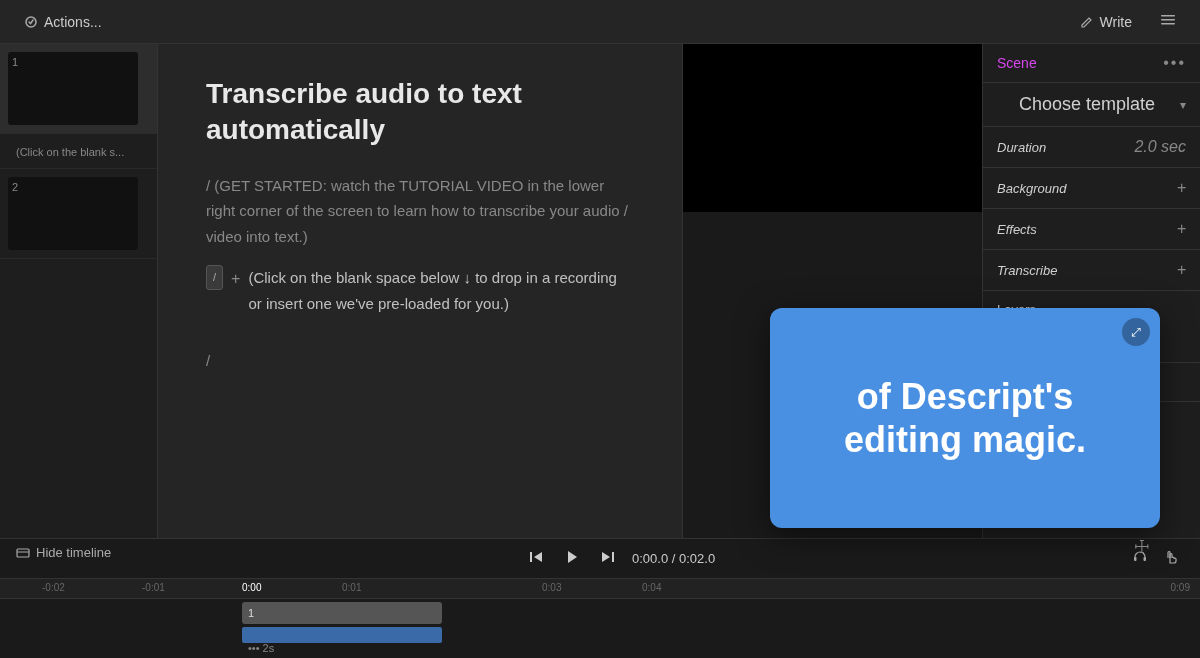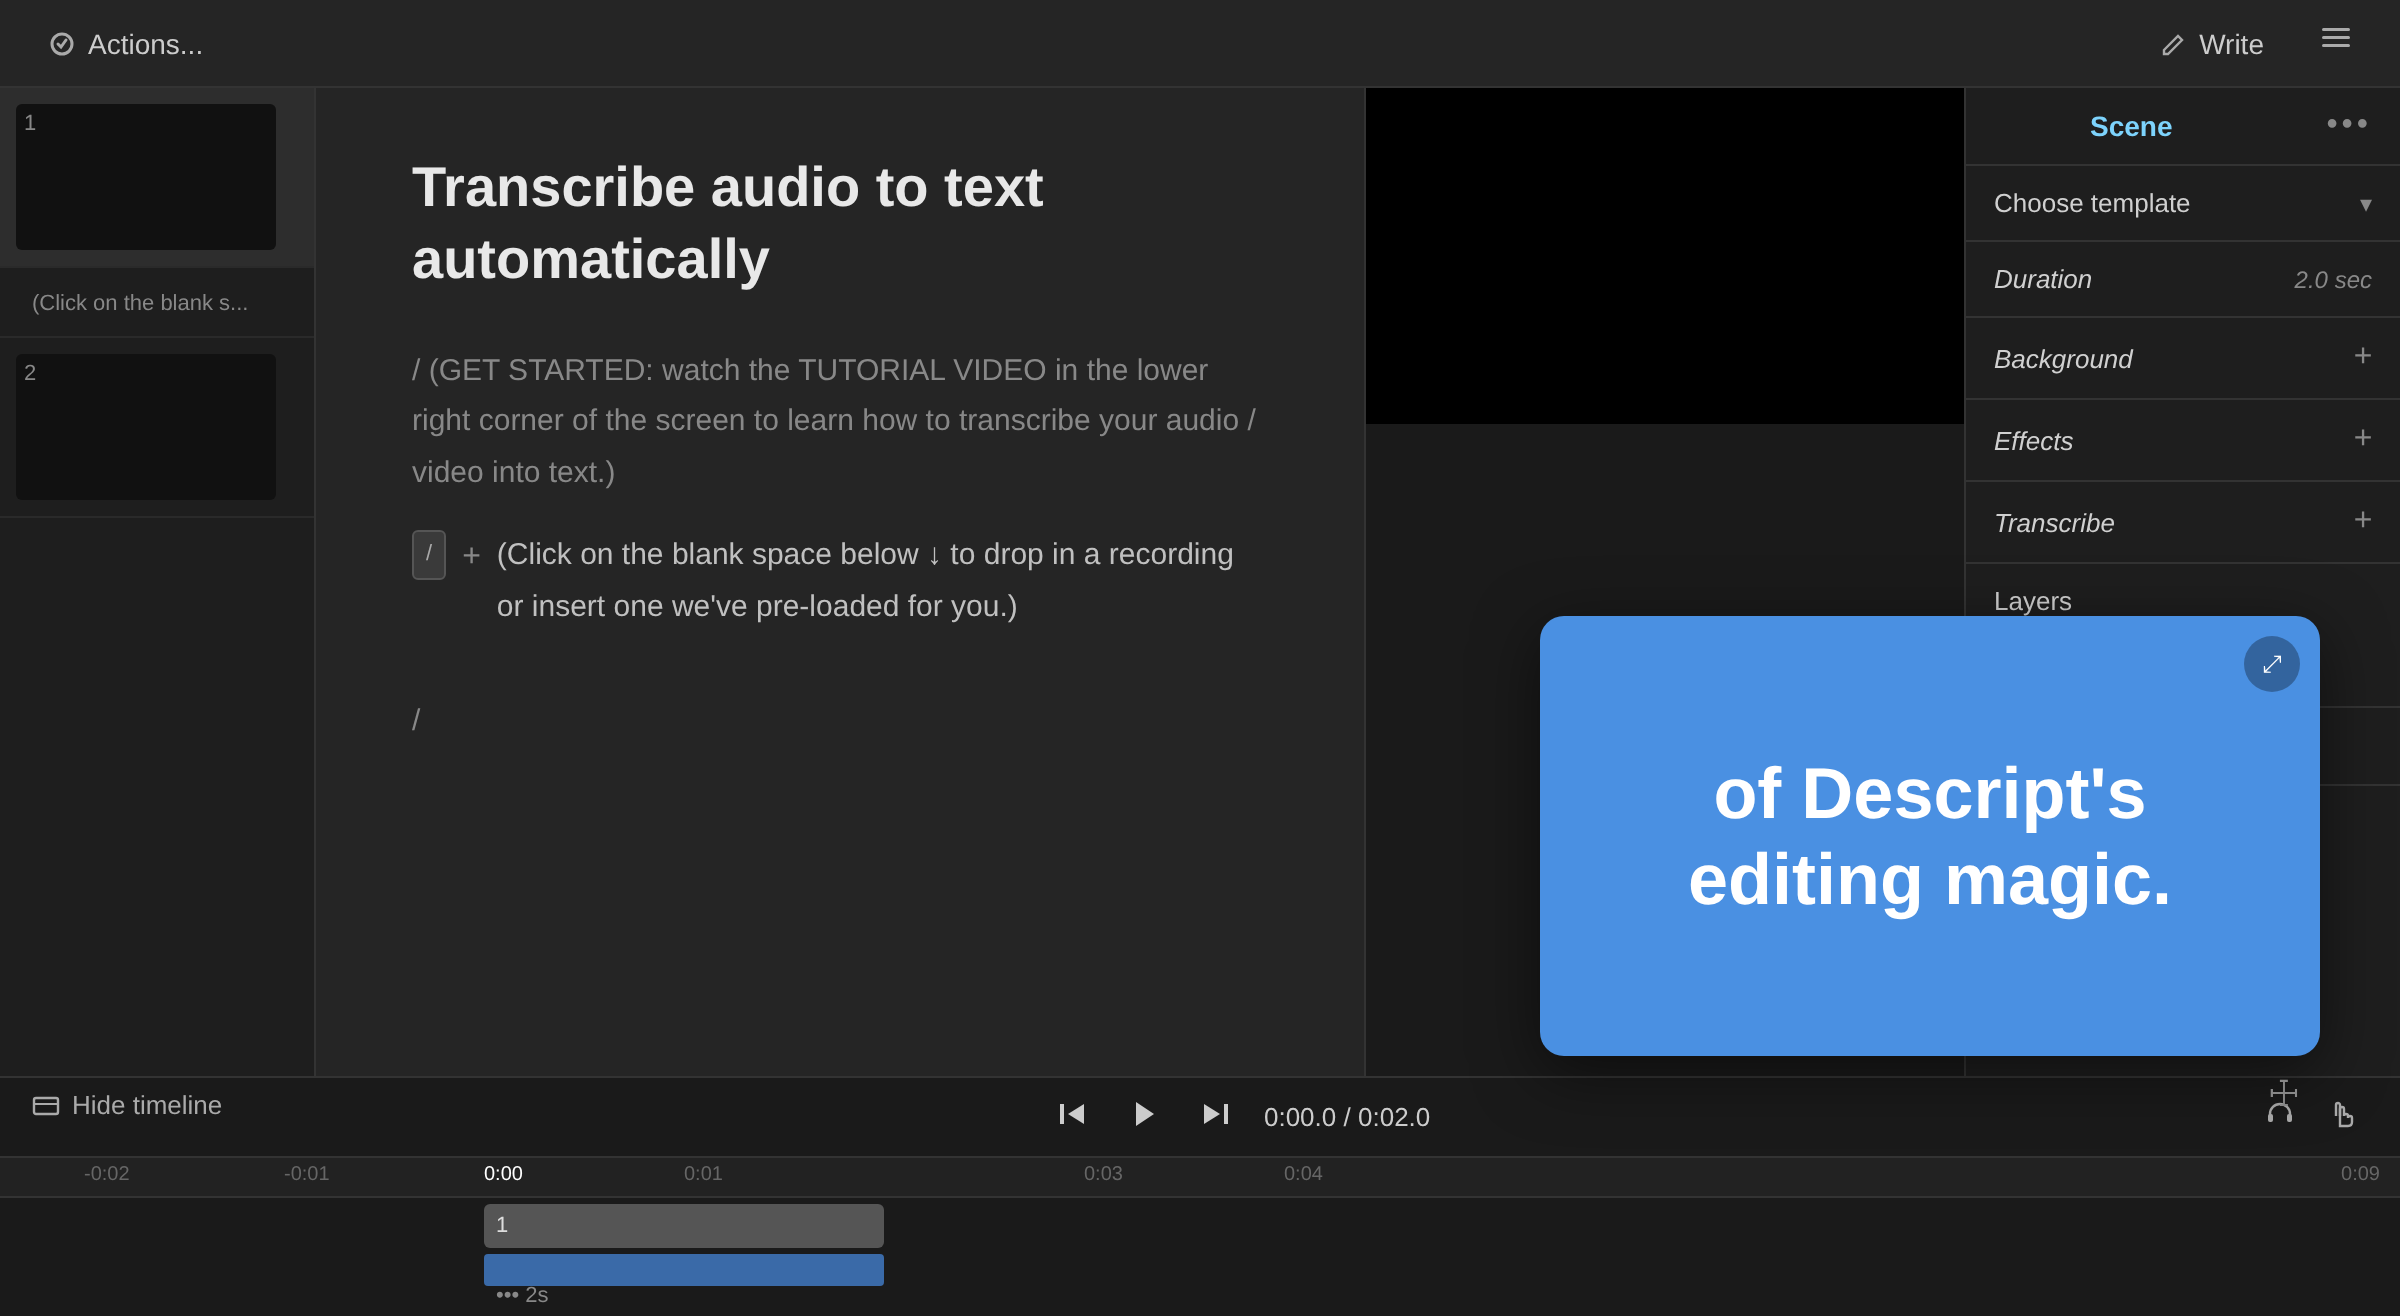--- a/index.html
+++ b/index.html
@@ -167,23 +167,22 @@
     }
     .props-header {
       display: flex;
       align-items: center;
       justify-content: space-between;
       padding: 10px 14px;
       border-bottom: 1px solid #333;
     }
     .props-header-title {
       font-size: 14px;
-      font-weight: 700;
-      color: #7dd3fc;
-      margin-left: 48px;
+      font-weight: 400;
+      color: #d946ef;
     }
     .props-more-btn {
       cursor: pointer;
       color: #888;
       font-size: 16px;
       letter-spacing: 2px;
     }
     .props-section {
       display: flex;
       align-items: center;
@@ -196,39 +195,40 @@
     .props-section-label {
       font-size: 13px;
       color: #d0d0d0;
     }
     .props-section-right {
       display: flex;
       align-items: center;
       gap: 6px;
     }
     .props-section-value {
-      font-size: 12px;
+      font-size: 16px;
       color: #888;
     }
     .plus-icon {
       color: #888;
       font-size: 16px;
       font-weight: 300;
     }
     .choose-template-row {
       display: flex;
       align-items: center;
       justify-content: space-between;
       padding: 11px 14px;
       border-bottom: 1px solid #333;
       cursor: pointer;
     }
     .choose-template-label {
-      font-size: 13px;
+      font-size: 18px;
       color: #d0d0d0;
+      margin-left: 22px;
     }
     .chevron-down {
       color: #888;
       font-size: 12px;
     }
     .layers-section {
       padding: 11px 14px;
       border-bottom: 1px solid #333;
     }
     .layers-header {

